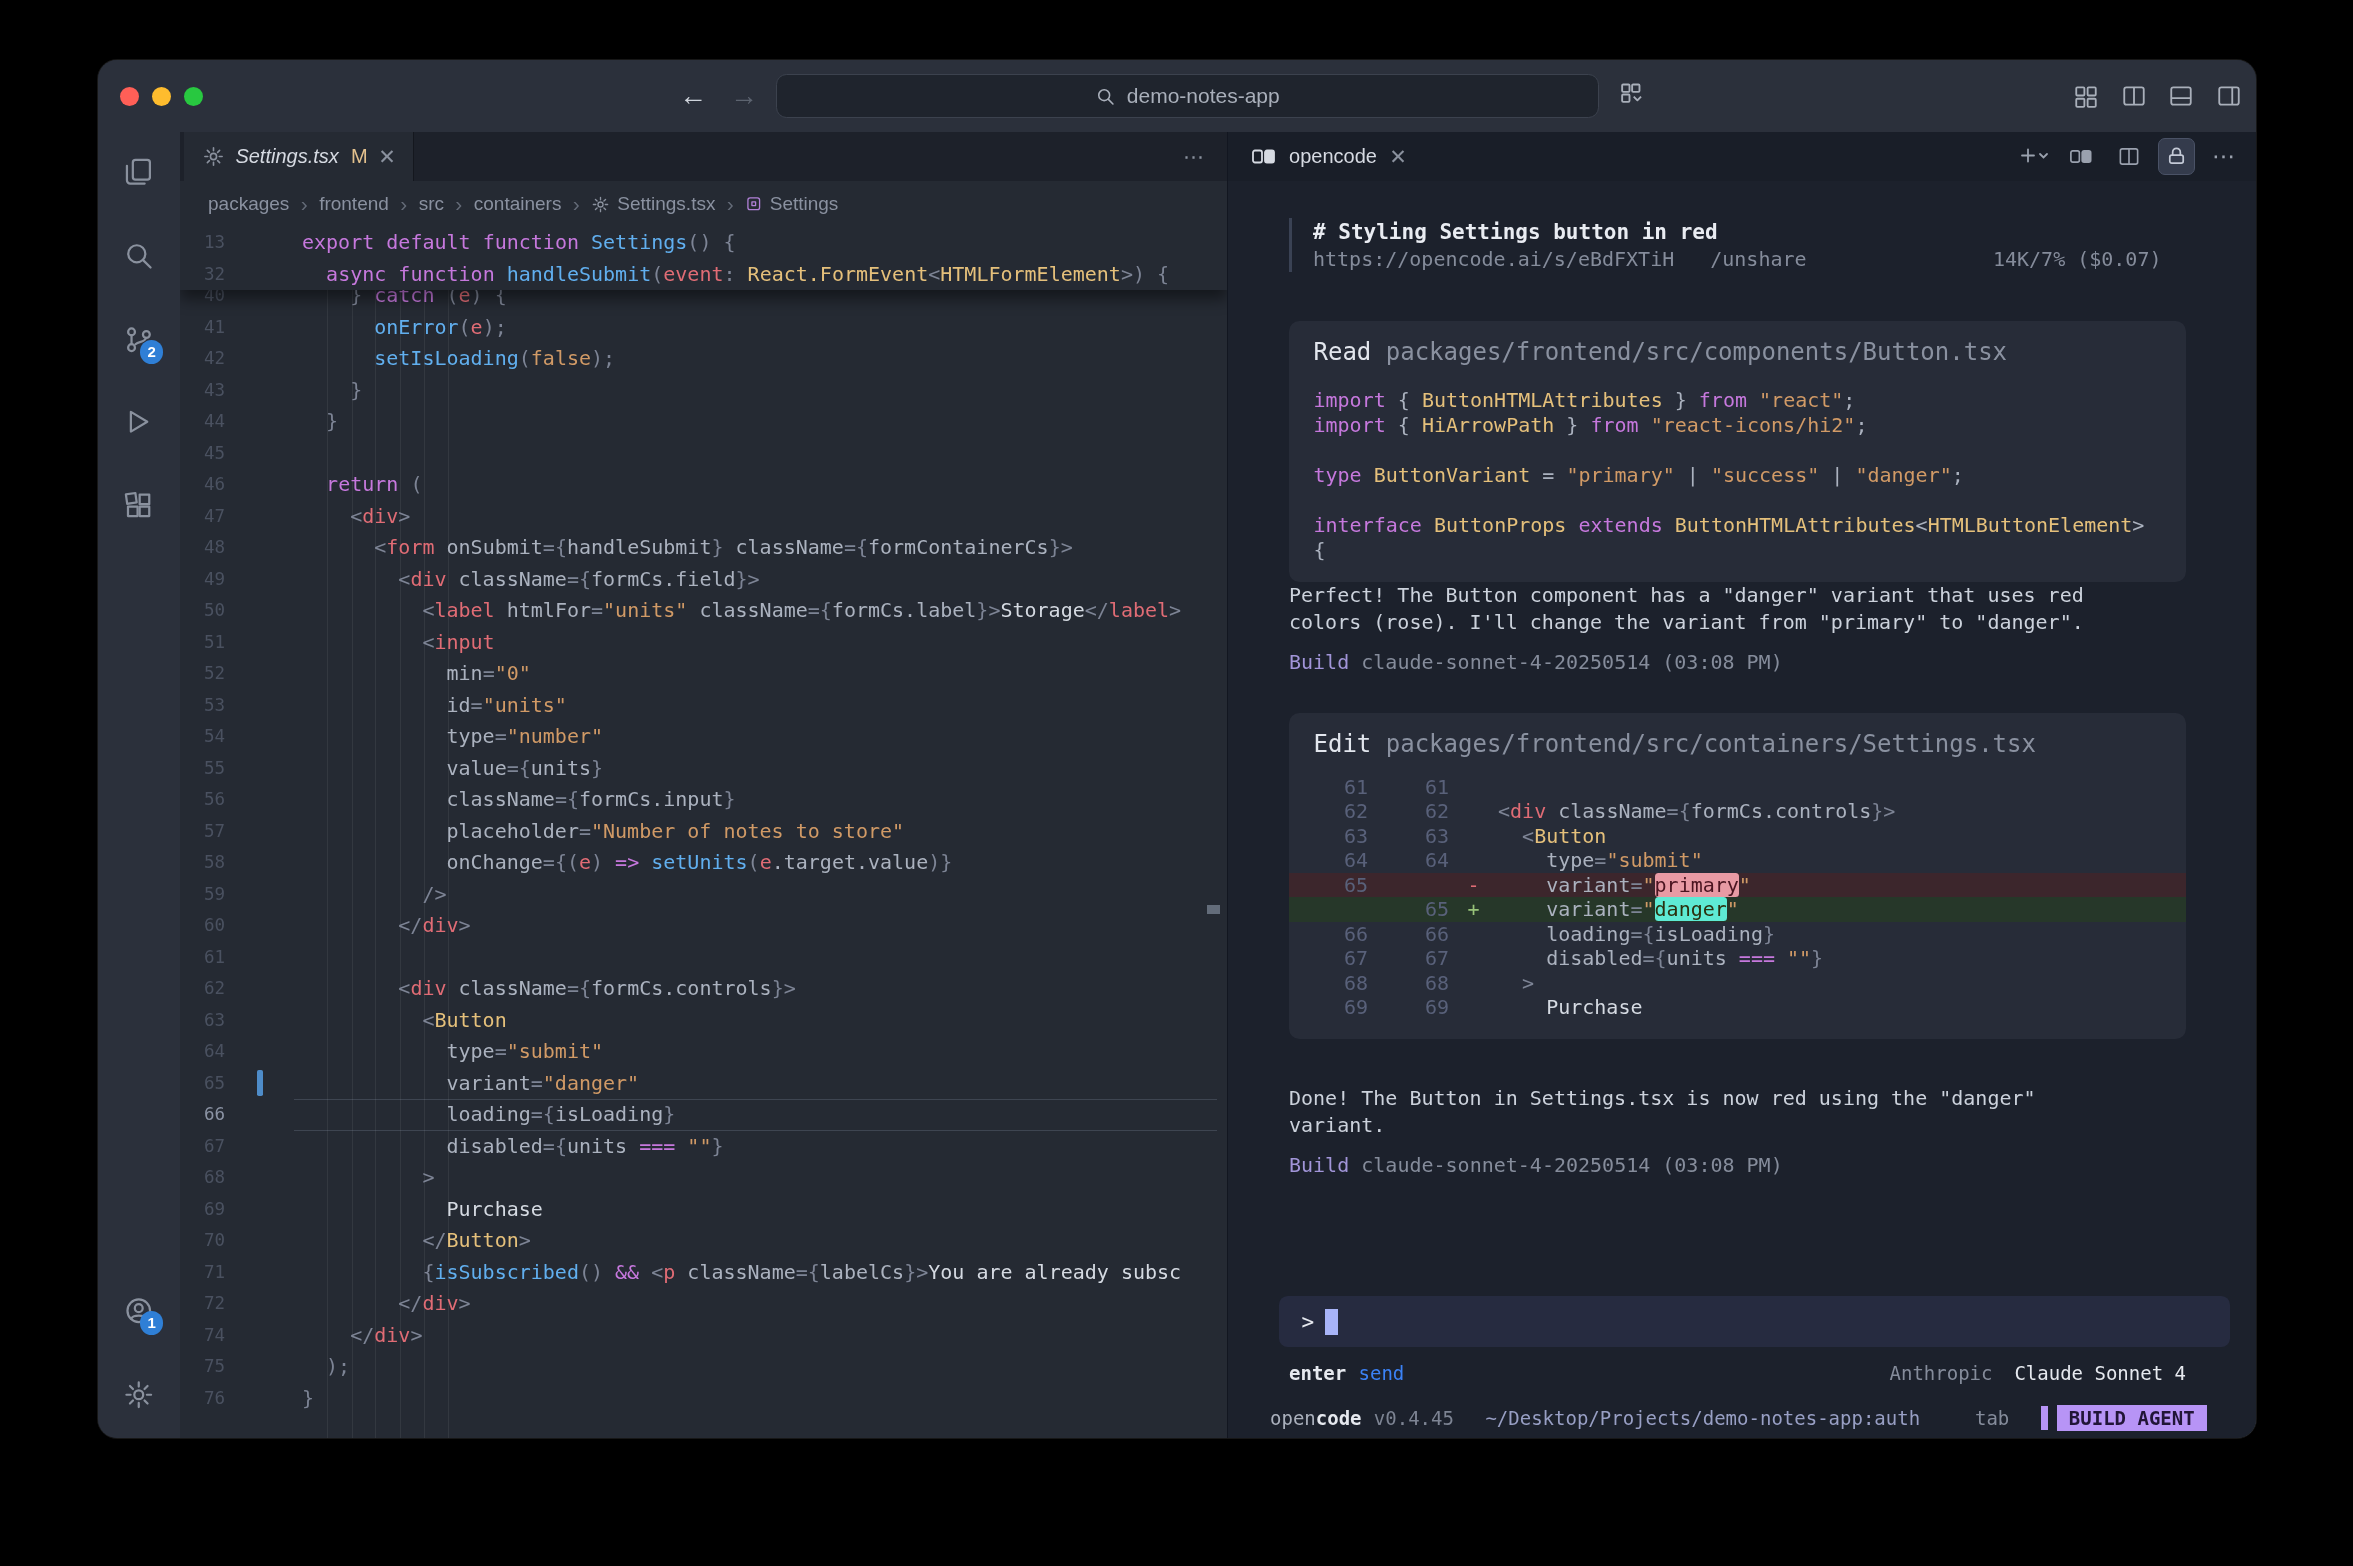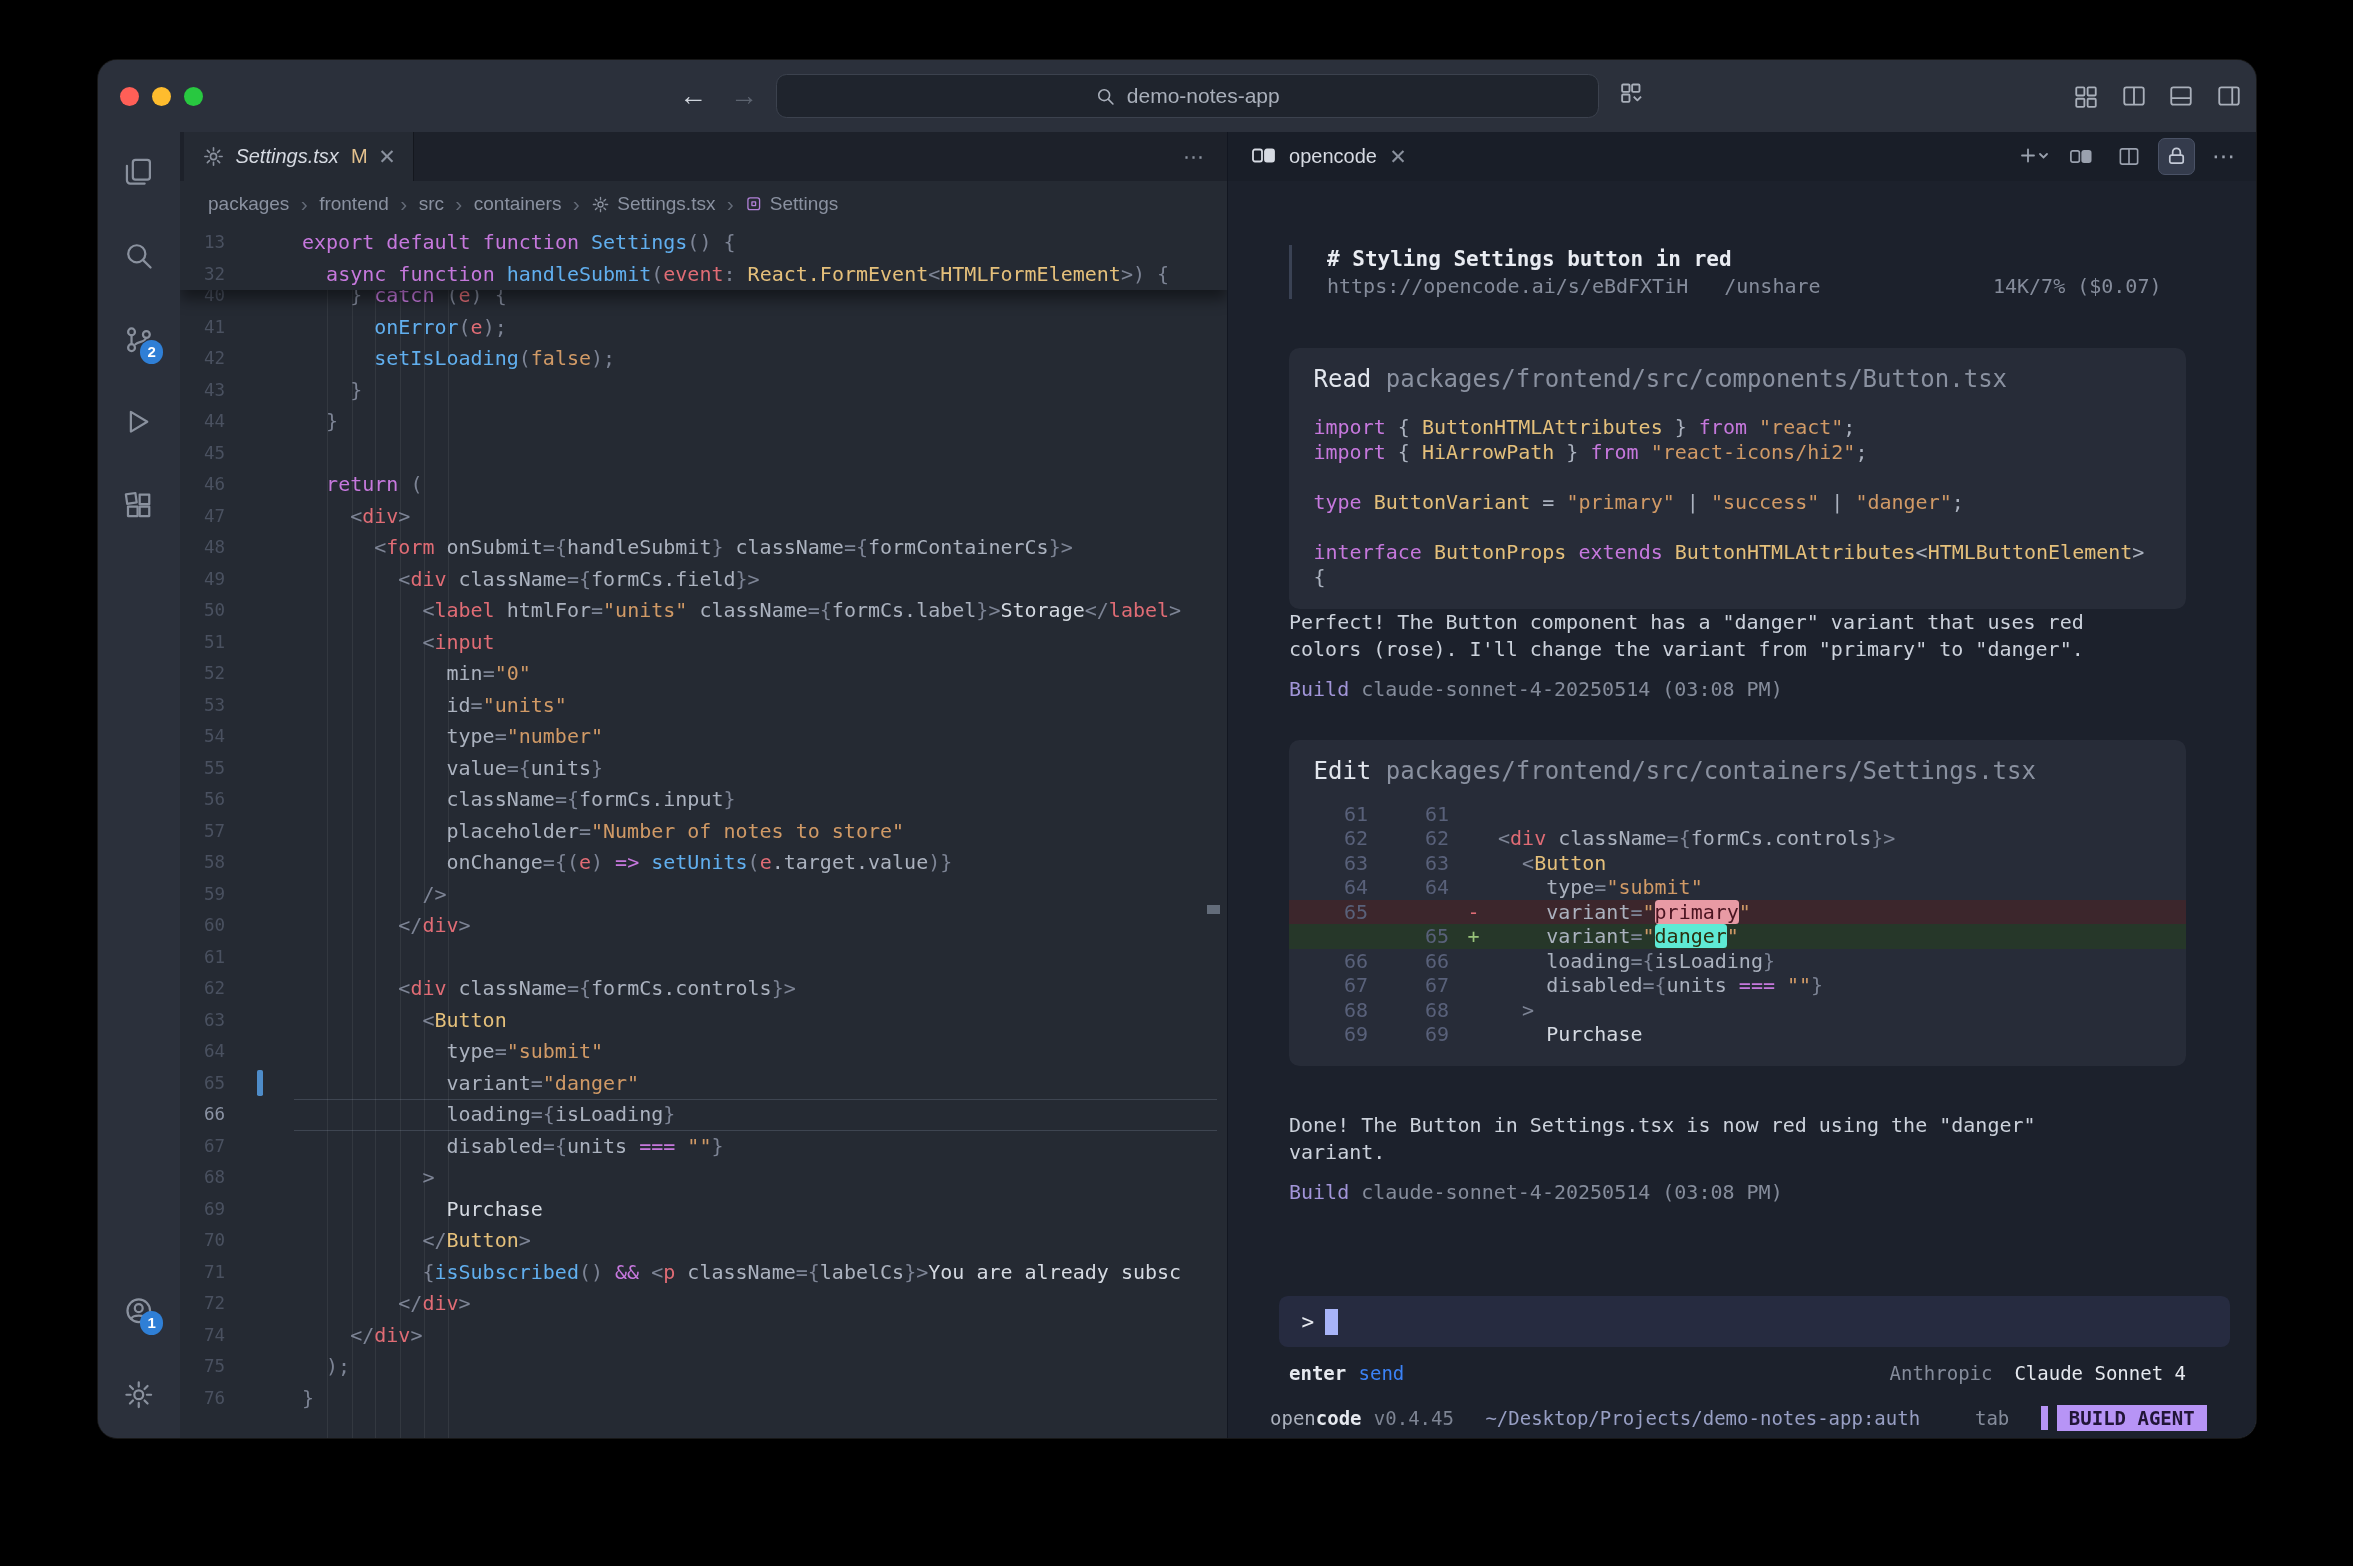--- a/index.html
+++ b/index.html
@@ -60,27 +60,27 @@
   .tk-s{color:var(--string-orange,#d19a66)}
   .tk-w{color:#abb2bf}
   .tk-p{color:#7d8495}
   .tk-x{color:#d5dae2}
   .tk-hd{background:#e89aa4;color:#4a1420;border-radius:3.5px}
   .tk-ha{background:#5eead4;color:#2b300f;border-radius:3.5px}
 
   
   .panel-region{flex:1;background:#1c212c;display:flex;flex-direction:column;border-left:1.8px solid #121620}
   .panel-tabstrip{height:49px;background:#191e28;display:flex;align-items:center;padding:0 14px;flex:none}
-  .panel-tab{display:flex;align-items:flex-start;gap:12.3px;color:#d6dae2;font-size:20px;padding:0 8.8px}
+  .panel-tab{display:flex;align-items:center;gap:12.3px;color:#d6dae2;font-size:20px;padding:0 8.8px}
   .panel-tools{margin-left:auto;display:flex;align-items:center;gap:10.5px;color:#9aa1ae}
   .ptool{width:37px;height:37px;display:flex;align-items:center;justify-content:center}
   .ptool.boxed{background:#343b4c;border:0.9px solid #4a5266;border-radius:7px}
 
   .panel-body{flex:1;display:flex;flex-direction:column;padding:0 70px 12.3px 61px;font-family:"DejaVu Sans Mono",monospace;color:#ccd2dc;overflow:hidden}
-  .chat-header{margin-top:64px;border-left:3.5px solid #3a4254;padding-left:35px}
+  .chat-header{margin-top:37px;border-left:3.5px solid #3a4254;padding-left:21px}
   .chat-title{font-weight:bold;color:#e9ecf2;font-size:21px;line-height:28px}
   .chat-sub{display:flex;font-size:20px;color:#858c9b;line-height:26px;gap:36px;padding-right:24.5px}
   .chat-usage{margin-left:auto}
   .tool-box{background:#272c38;border-radius:10.5px;margin-top:49px}
   .read-box{padding:19px 24.5px}
   .tool-title{font-size:24px;line-height:25px}
   .tool-name{color:#e2e6ed}
   .tool-path{color:#8a91a0}
   .pcode{margin-top:23px}
   .pcode-line{font-size:20px;line-height:25px;min-height:25px;white-space:pre}

